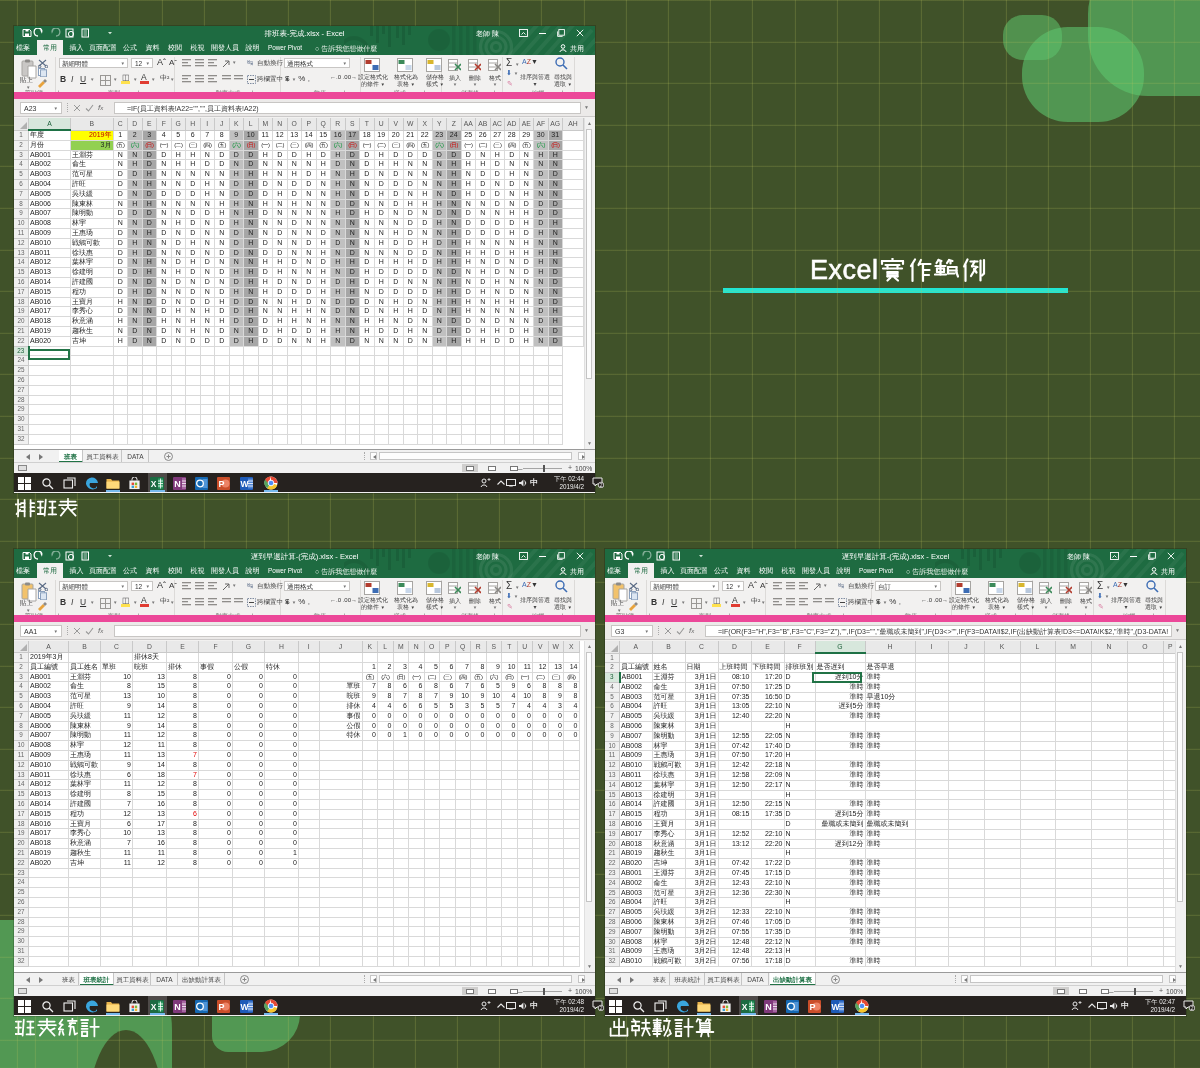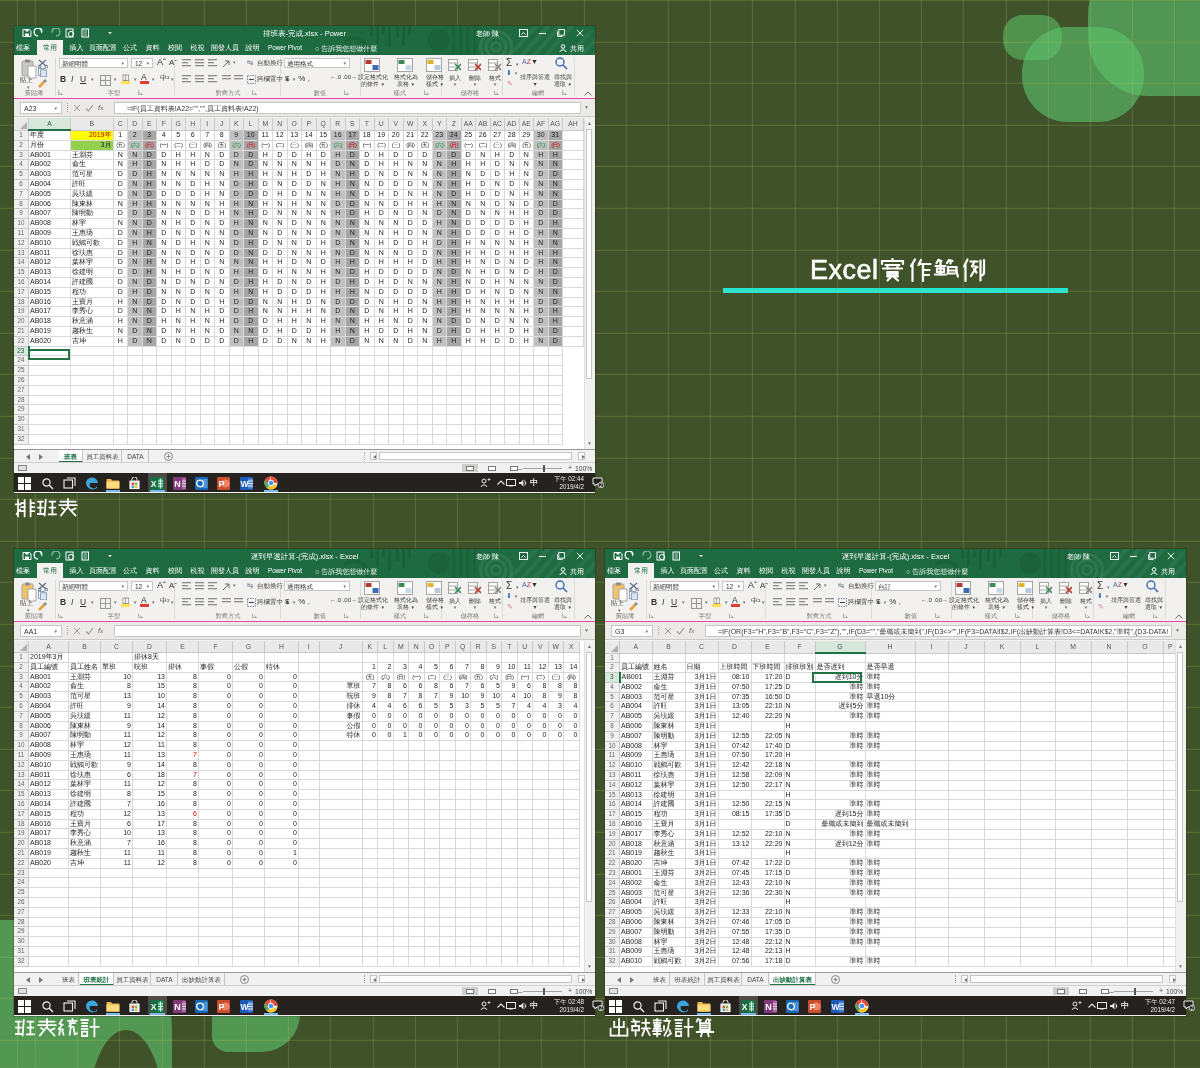--- a/index.html
+++ b/index.html
@@ -7,21 +7,21 @@
  repeating-linear-gradient(to bottom, rgba(185,195,90,0.24) 0, rgba(185,195,90,0.24) 1px, transparent 1px, transparent 41.6px);
  background-position:34.9px 0,0 -0.2px;}
 
 .blob{position:absolute;z-index:0}
 .win,.lbl{z-index:2}
 .win{position:absolute;z-index:2;width:581px;height:466.5px;background:#f2f1f0;box-shadow:0 0 0 1px rgba(0,0,0,0.18)}
 .ghead{position:absolute;left:0;top:0;width:100%;height:28.5px;background:#1e6b41}
 .tbar{position:absolute;left:0;top:0;width:100%;height:14px}
 .rtabs{position:absolute;left:0;top:14px;width:100%;height:14.5px}
 .rtab{position:absolute;top:0;height:14.5px;line-height:15px;text-align:center;font-size:7px;white-space:nowrap;overflow:hidden}
-.ribbon{position:absolute;left:0;top:28.5px;width:100%;height:44.8px;background:#f2f1f0;border-bottom:1px solid #ec4899;overflow:hidden}
+.ribbon{position:absolute;left:0;top:28.5px;width:100%;height:44.8px;background:#f2f1f0;border-bottom:7px solid #ec4899;overflow:hidden}
 .wbox{position:absolute;background:#fff;border:1px solid #c8c6c4;font-size:6.5px;color:#333;line-height:9px}
 .fbar{position:absolute;left:0;top:73.3px;width:100%;height:17.9px;background:#eceae9;border-bottom:1px solid #cccaca}
 .fbar .wbox{line-height:11px}
 .gridbg{position:absolute;left:0;top:92px;width:569.5px;height:330.6px;background:#fff}
 table.grid{position:absolute;border-collapse:collapse;table-layout:fixed;font-size:7px;color:#222}
 .grid td{border-right:1px solid #d9d9d9;border-bottom:1px solid #d9d9d9;padding:0 1px;white-space:nowrap;overflow:hidden;height:8.95px;line-height:8.8px;text-align:center;font-size:7px}
 .grid tr.hrow td{height:11px;line-height:11px;background:#e9e9e9;border-color:#c9c9c9;color:#555;font-size:6.8px}
 .grid tr.hrow td.hsel{background:#d7e7dc;border-bottom:2px solid #1e7145;color:#1b5e38}
 .grid td.gut{background:#f0f0f0;border-color:#c9c9c9;color:#666;font-size:6.3px}
 .grid td.gsel{background:#d7e7dc;border-right:2px solid #1e7145;color:#1b5e38}
@@ -164,21 +164,21 @@
             <path d="M31.6 2 l-2.3 1.2 0.6 2.5" fill="#fff" stroke="none"></path>
           </g>
           <rect x="44" y="1" width="7" height="8" stroke-width="1"></rect>
           <circle cx="49" cy="6" r="2.6" stroke-width="1"></circle>
           <rect x="60" y="1" width="6.5" height="8" stroke-width="1"></rect>
           <path d="M61.5 3 h3.5 M61.5 5 h3.5 M61.5 7 h3.5" stroke-width="0.7"></path>
           <path d="M74 4.5 h4 M76 2.5 v4" stroke-width="1" opacity="0"></path>
         </g>
         <path d="M86 4 l2 2.2 2 -2.2 z" fill="#cfe3d7"></path>
       </svg>
-      <div style="position:absolute;left:0;top:3px;width:100%;text-align:center;color:#fff;font-size:7.5px">排班表-完成.xlsx - Power</div>
+      <div style="position:absolute;left:0;top:3px;width:100%;text-align:center;color:#fff;font-size:7.5px">排班表-完成.xlsx - Excel</div>
       <div style="position:absolute;left:462px;top:3px;color:#fff;font-size:7px">老師 陳</div>
       <svg style="position:absolute;left:505px;top:3px" width="9" height="8" viewBox="0 0 9 8">
         <rect x="0.5" y="0.5" width="8" height="7" fill="none" stroke="#fff" stroke-width="0.9"></rect>
         <path d="M2.5 5.5 l2 -2 2 2" fill="none" stroke="#fff" stroke-width="0.9"></path>
       </svg>
       <div style="position:absolute;left:525px;top:6.5px;width:7px;height:1.2px;background:#fff"></div>
       <svg style="position:absolute;left:543px;top:3px" width="8" height="8" viewBox="0 0 8 8">
         <rect x="1.8" y="0.6" width="5.6" height="5.6" fill="none" stroke="#fff" stroke-width="0.9"></rect>
         <path d="M0.6 2.4 v5 h5" fill="none" stroke="#fff" stroke-width="0.9"></path>
       </svg>

